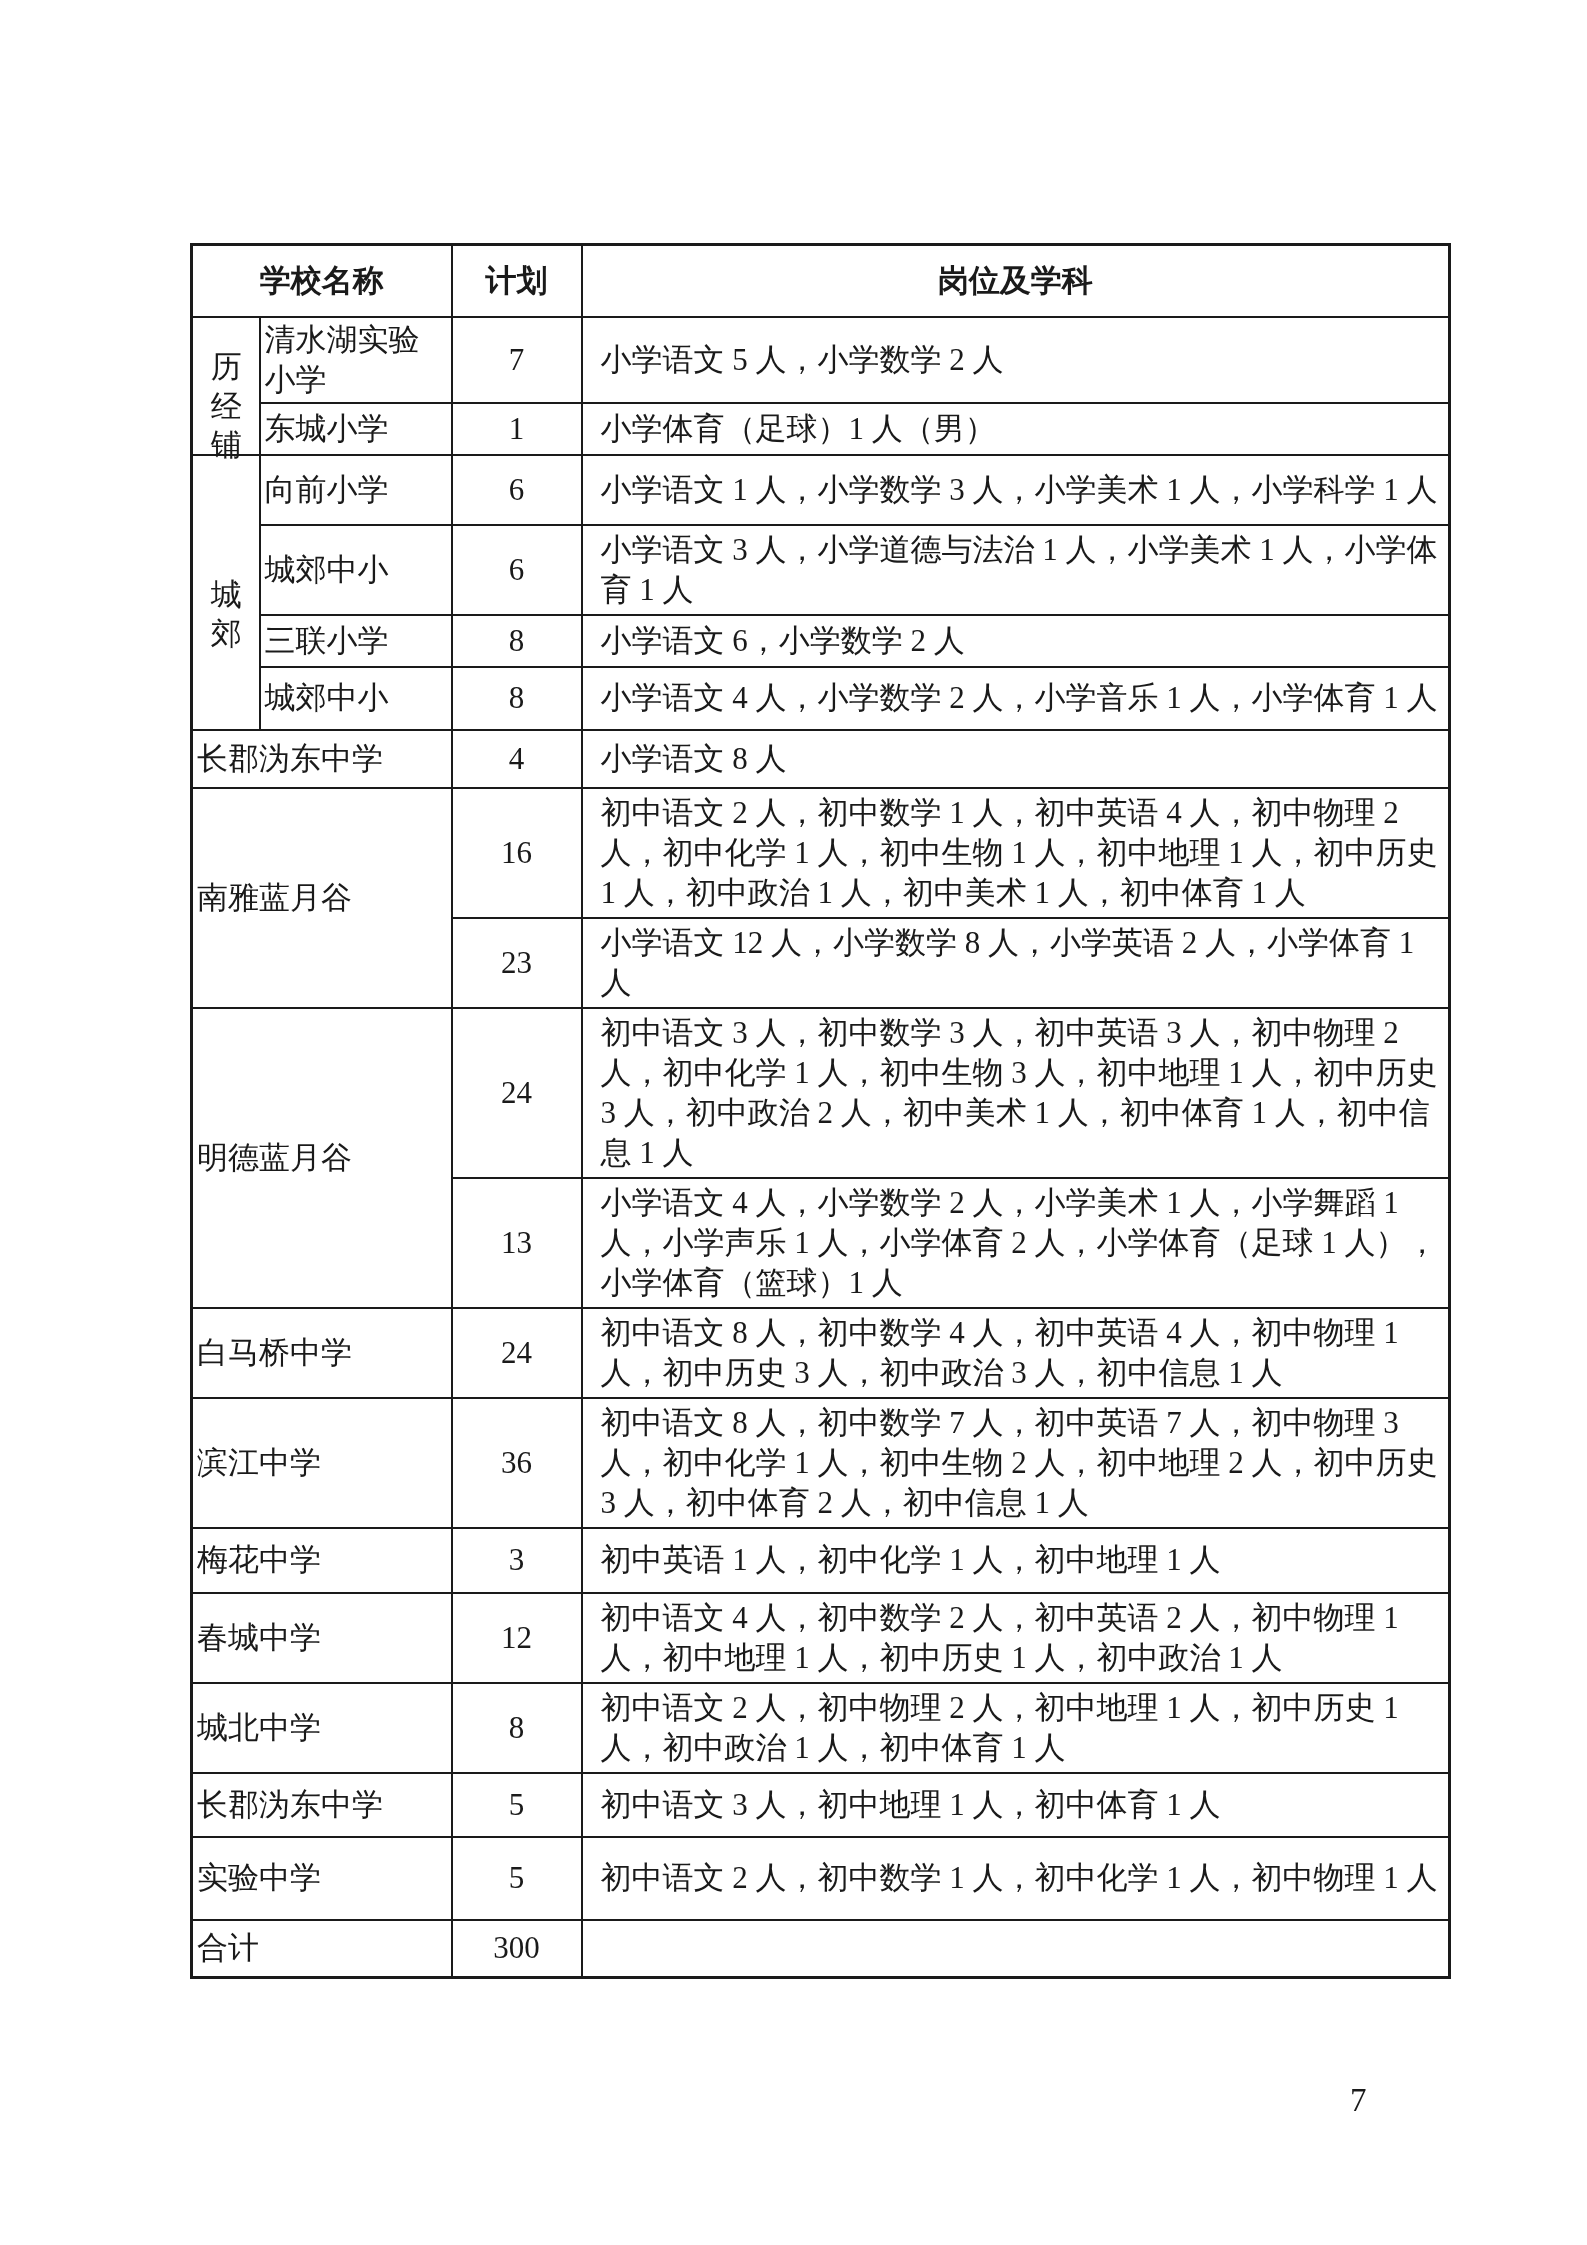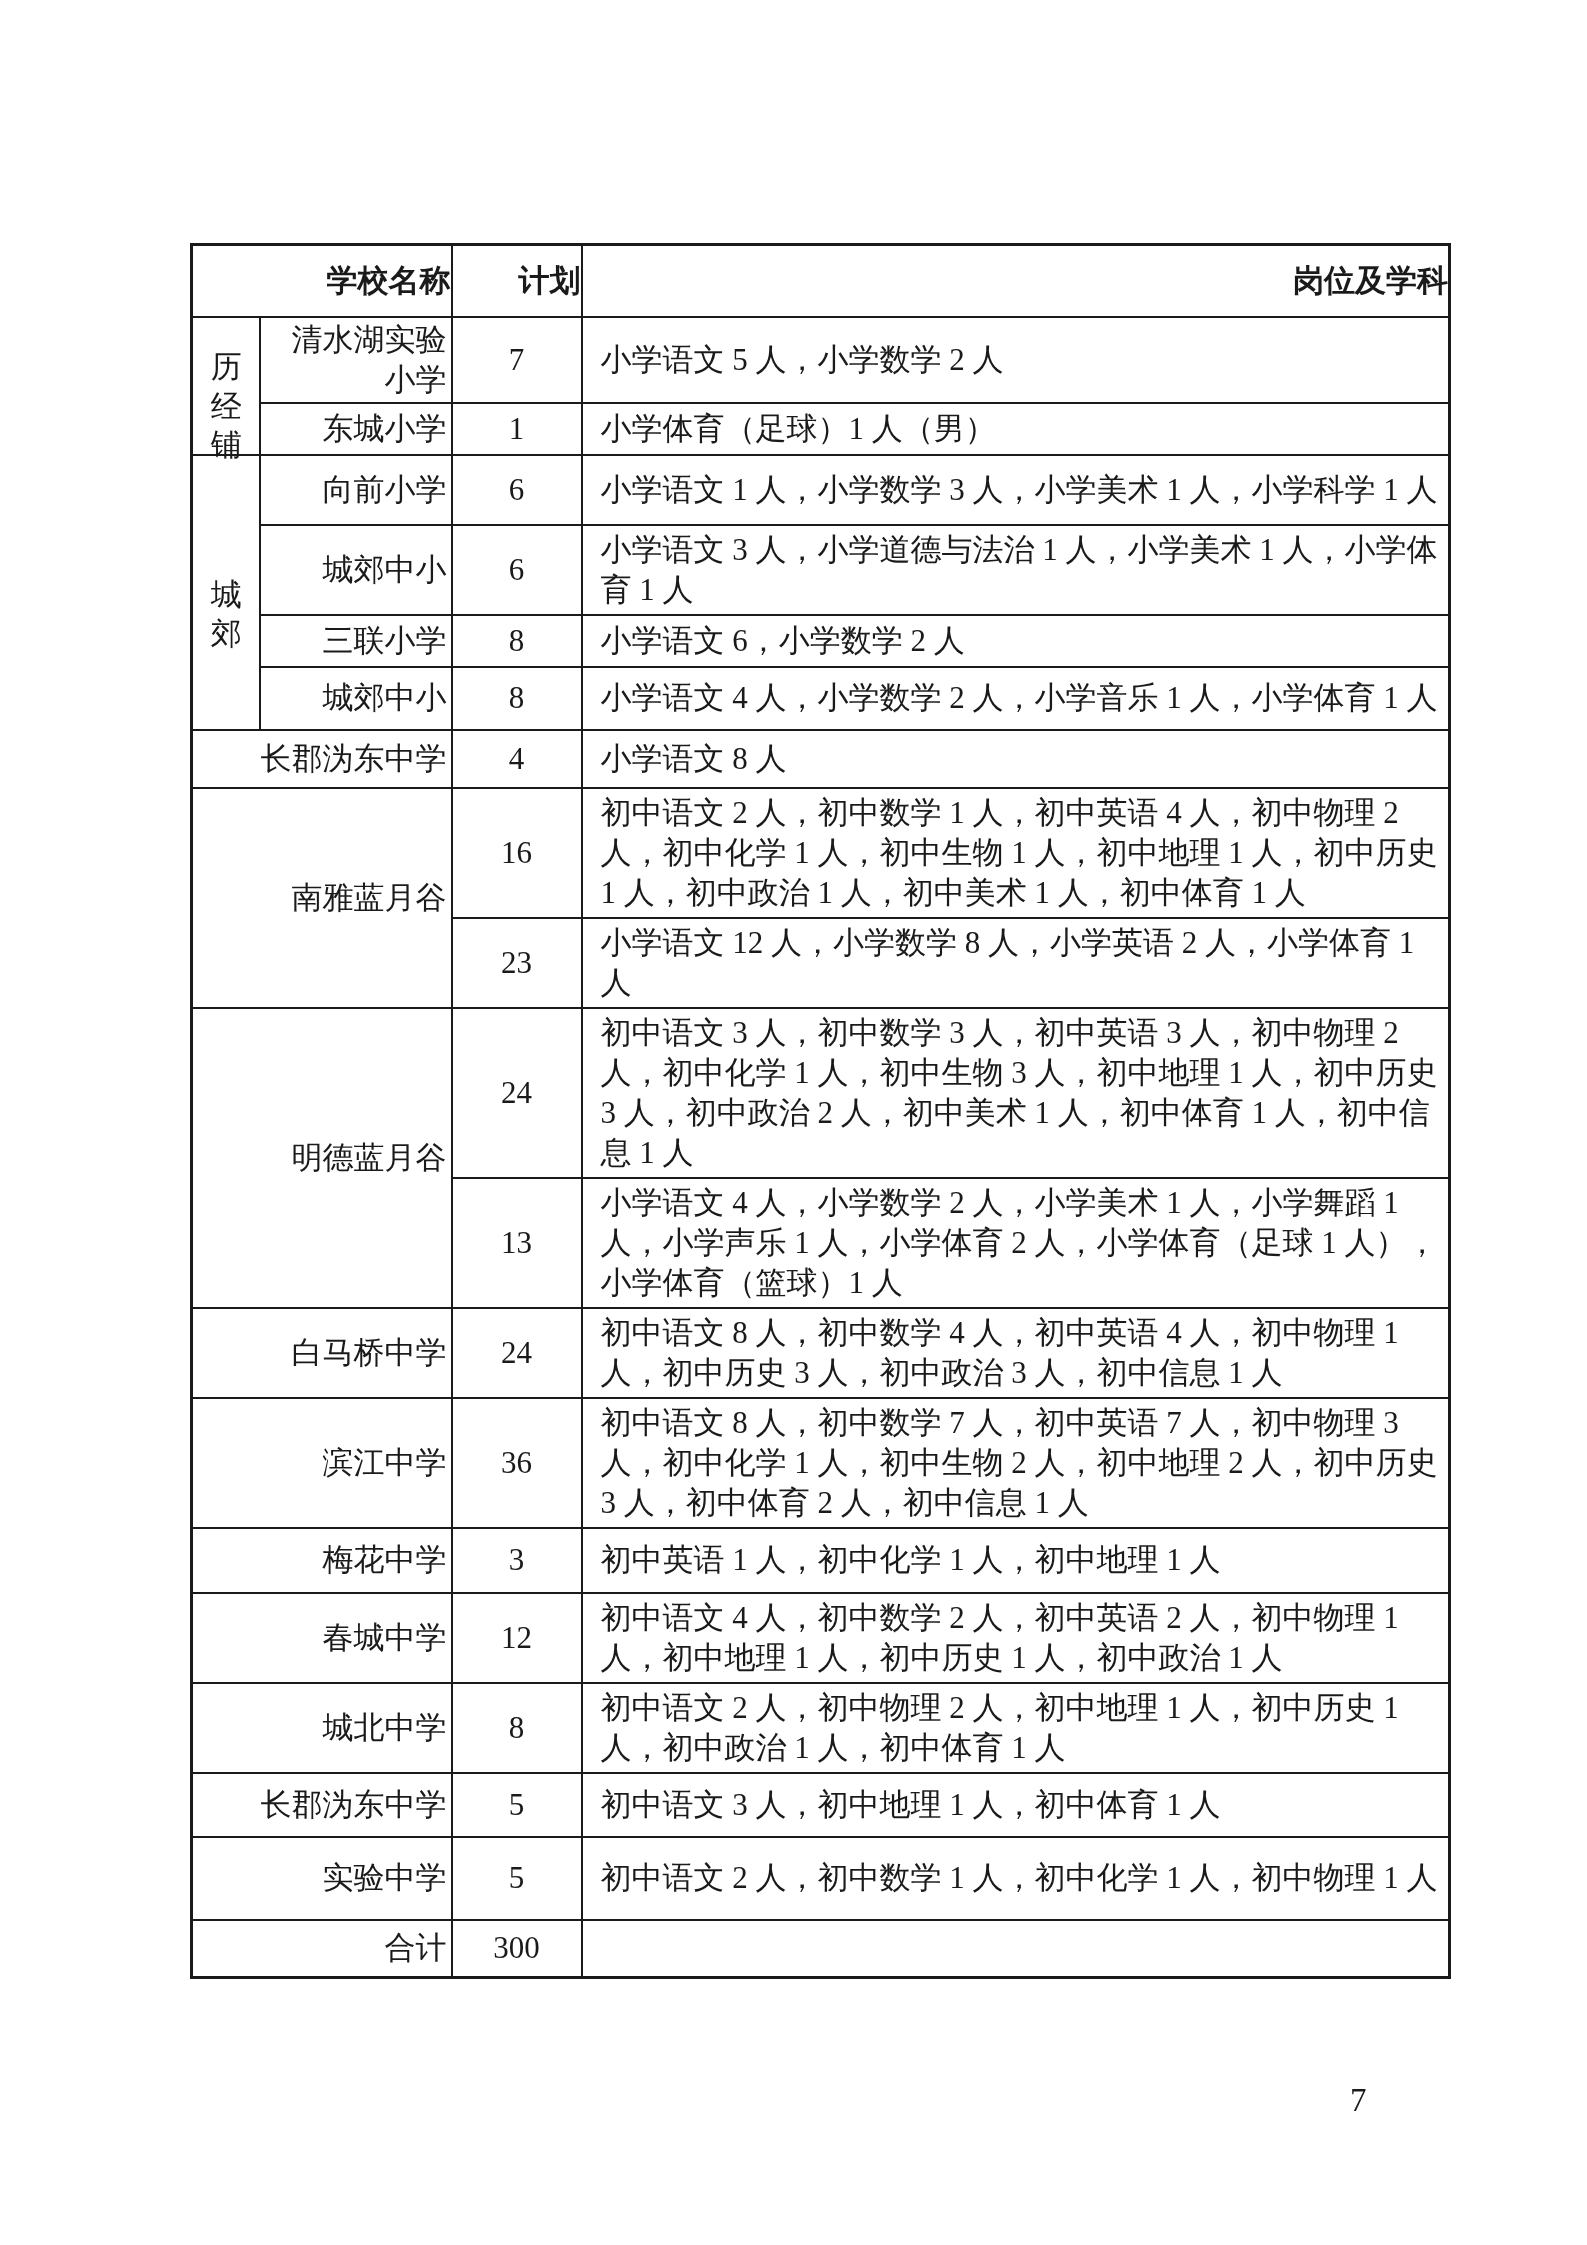--- a/index.html
+++ b/index.html
@@ -25,24 +25,24 @@
   col.c-school { width: 192px; }
   col.c-plan { width: 130px; }
   col.c-desc { width: 868px; }
   td {
     border: 2px solid #1a1a1a;
     vertical-align: middle;
     padding: 0;
   }
   td.hdr {
     font-weight: bold;
-    text-align: right;
+    text-align: center;
   }
   td.school {
-    text-align: right;
+    text-align: left;
     padding: 2px 4px;
     line-height: 40px;
   }
   td.plan {
     text-align: center;
   }
   td.desc {
     text-align: left;
     padding: 4px 10px 4px 18px;
     line-height: 40px;

